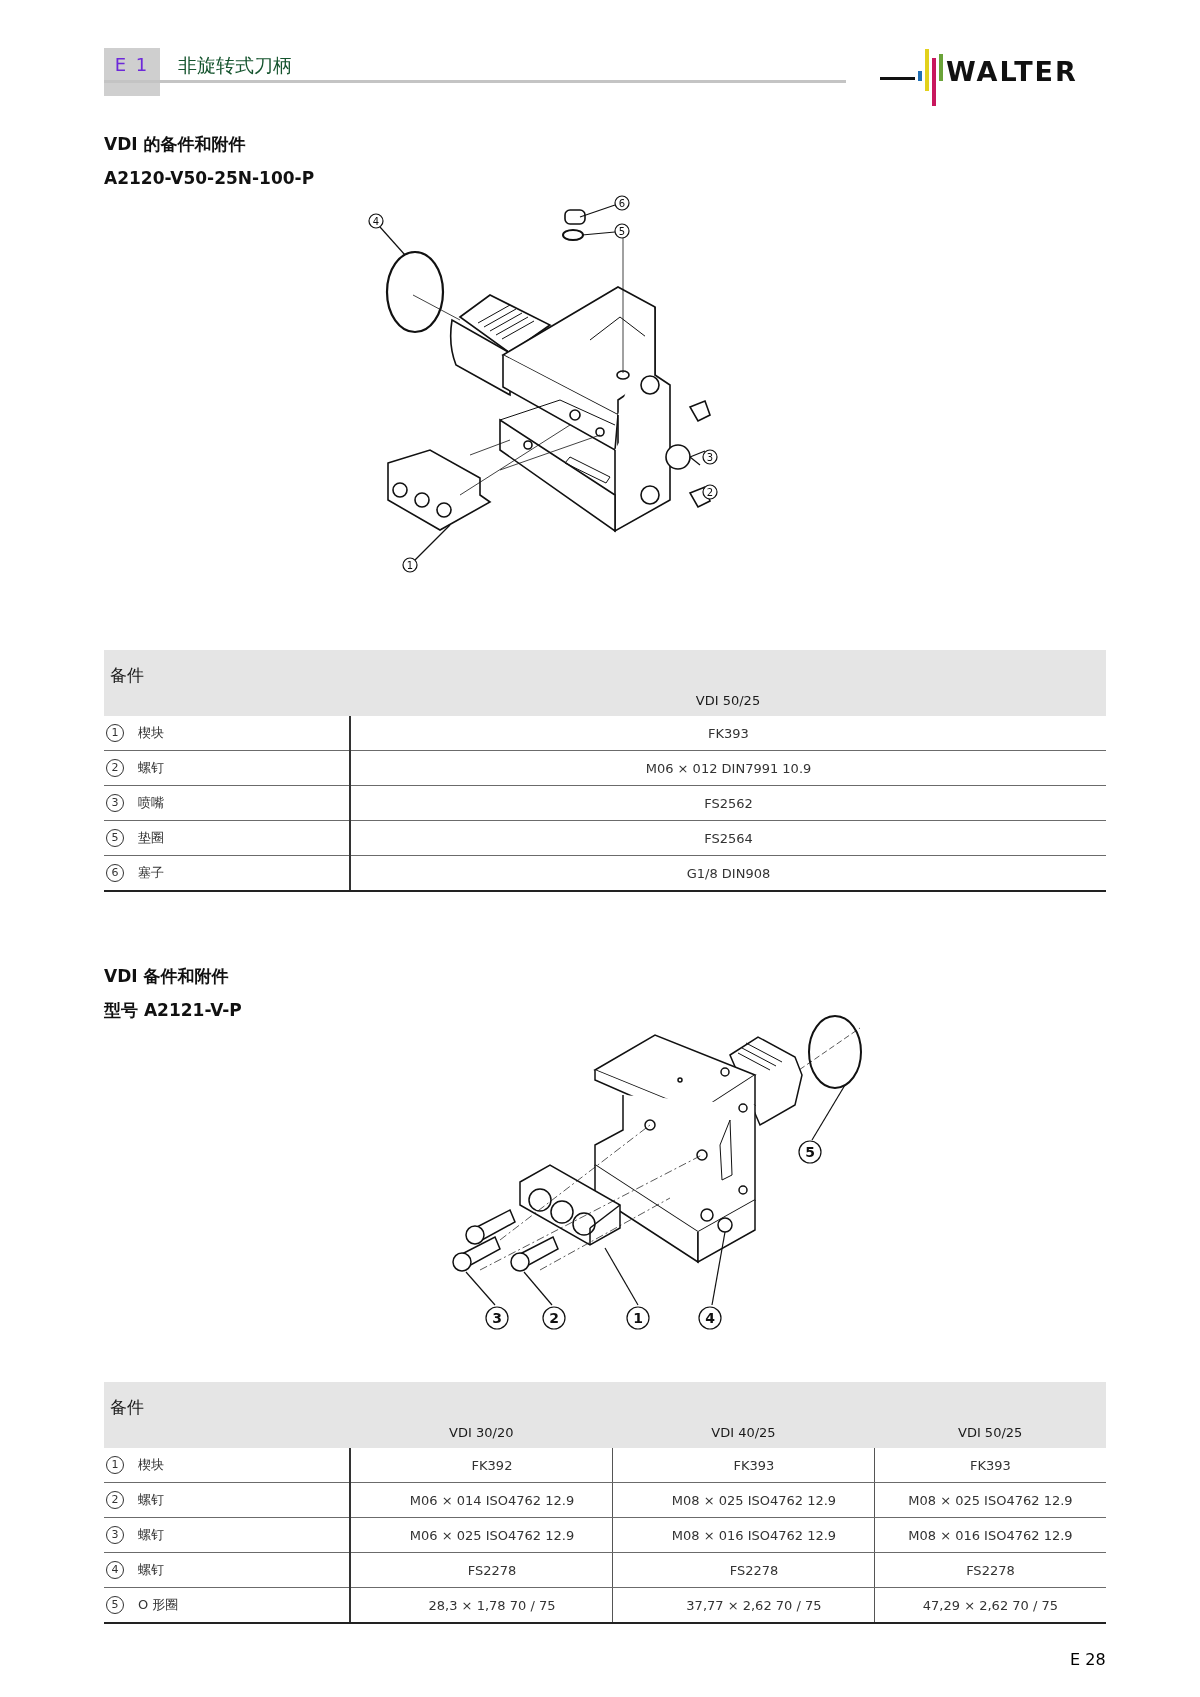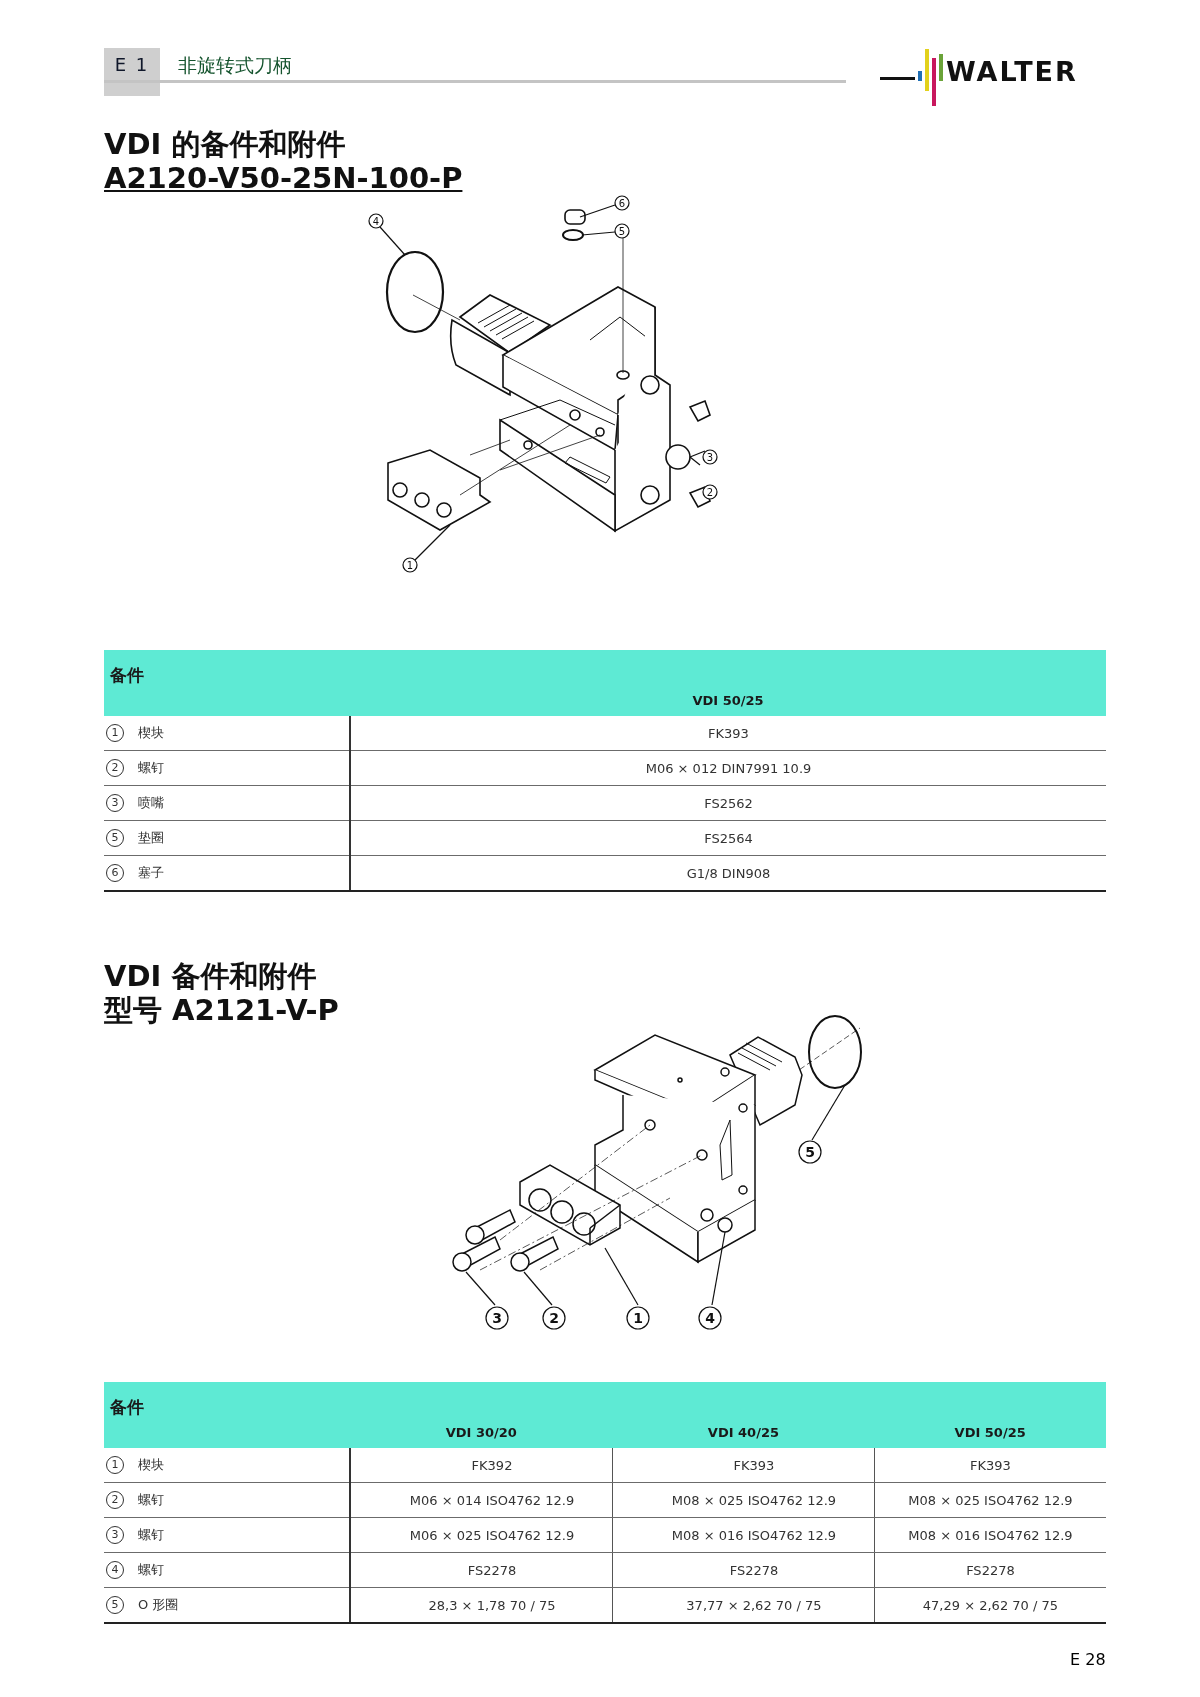--- a/index.html
+++ b/index.html
@@ -2,33 +2,33 @@
 <html><head>
 <meta charset="utf-8">
 <style>
   html, body { margin: 0; padding: 0; background: #ffffff; }
   body { width: 1200px; height: 1697px; position: relative; overflow: hidden;
          font-family: "DejaVu Sans", "Liberation Sans", sans-serif; color: #1a1a1a; }
   .abs { position: absolute; }
 
   
   .chapter-badge { left: 104px; top: 48px; width: 56px; height: 48px; background: #cfcfcf;
-                   color: #0f172a; font-size: 18px; line-height: 34px; text-align: center; letter-spacing: 2px; }
+                   color: #6d28d9; font-size: 18px; line-height: 34px; text-align: center; letter-spacing: 2px; }
   .chapter-title { left: 178px; top: 50px; font-size: 19px; color: #14532d; line-height: 30px; }
   .header-rule { left: 104px; top: 80px; width: 742px; height: 3px; background: #c4c4c4; }
 
   
   .logo { left: 880px; top: 44px; width: 225px; height: 62px; }
 
   
-  .section-title { left: 104px; font-size: 29px; font-weight: bold; line-height: 33px; color: #111; }
+  .section-title { left: 104px; font-size: 17px; font-weight: bold; line-height: 33px; color: #111; }
 
   
   table.parts { position: absolute; left: 104px; width: 1002px; border-collapse: collapse; font-size: 13px; }
-  table.parts th { background: #5eead4; font-weight: bold; height: 52px; padding: 0; }
+  table.parts th { background: #e5e5e5; font-weight: normal; height: 52px; padding: 0; }
   table.parts th.title-cell { text-align: left; vertical-align: top; padding: 14px 0 0 6px; font-size: 17px; }
   table.parts th.col-head { vertical-align: bottom; padding-bottom: 8px; font-size: 13px; margin-top: 8px; }
   table.parts td { height: 34px; padding: 0; border-bottom: 1.5px solid #6b6b6b; text-align: center; color: #333; }
   table.parts tr:last-child td { border-bottom: 2px solid #222; }
   table.parts td.label-cell { text-align: left; padding-left: 2px; border-right: 2px solid #333; }
   table.parts td.val-sep { border-right: 1.5px solid #555; padding-left: 21px; }
   .num-circle { display: inline-block; width: 16px; height: 16px; border: 1.4px solid #333; border-radius: 50%;
                 font-size: 11px; line-height: 16px; text-align: center; margin-right: 14px; vertical-align: middle; }
   .label-text { vertical-align: middle; }
 
@@ -46,21 +46,21 @@
 <svg class="abs logo" viewBox="0 0 225 62">
   <rect x="0" y="33" width="35" height="3" fill="#111"></rect>
   <rect x="38" y="27" width="4" height="10" fill="#1f6fb5"></rect>
   <rect x="45" y="5" width="4" height="42" fill="#e2d11c"></rect>
   <rect x="52" y="14" width="4" height="48" fill="#c8175d"></rect>
   <rect x="59" y="10" width="4" height="27" fill="#6aa338"></rect>
   <text x="66" y="37" font-family="DejaVu Sans, sans-serif" font-size="27" font-weight="bold" letter-spacing="2" fill="#111">WALTER</text>
 </svg>
 
 <div class="abs section-title" style="top:128px;">VDI 的备件和附件</div>
-<div class="abs section-title" style="top:162px;text-decoration:underline;">A2120-V50-25N-100-P</div>
+<div class="abs section-title" style="top:162px;">A2120-V50-25N-100-P</div>
 
 <svg class="diagram" style="left:360px; top:195px;" width="400" height="420" viewBox="0 0 400 420" fill="none" stroke="#111" stroke-width="1.6">
 
   <ellipse cx="55" cy="97" rx="28" ry="40" stroke-width="2.2"></ellipse>
   <line x1="53" y1="100" x2="100" y2="125" stroke-width="0.8"></line>
 
   <path d="M100 122 L130 100 L190 130 L150 158 Z" fill="#fff"></path>
   <path d="M92 125 Q88 150 96 170 L150 200 L150 158 Z" fill="#fff"></path>
   <g stroke-width="1">
     <line x1="118" y1="128" x2="150" y2="110"></line>

